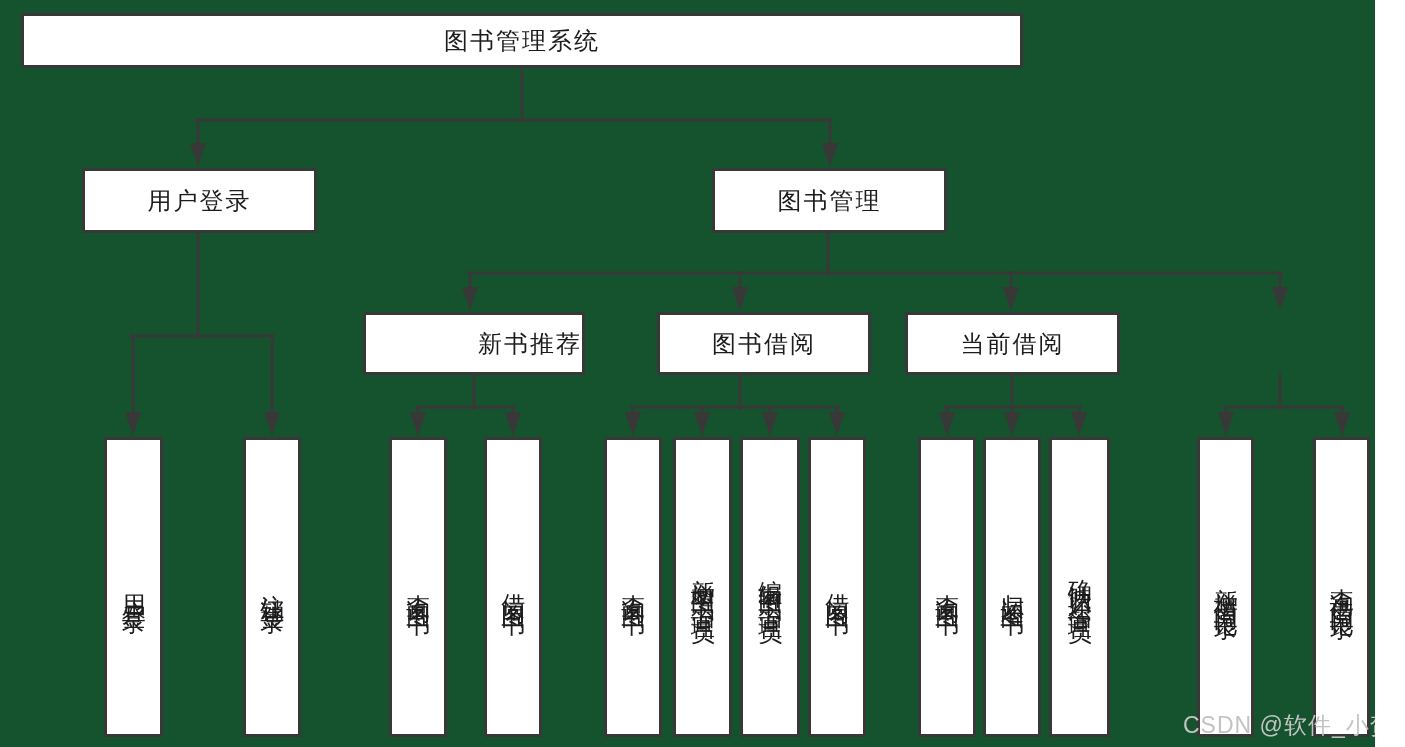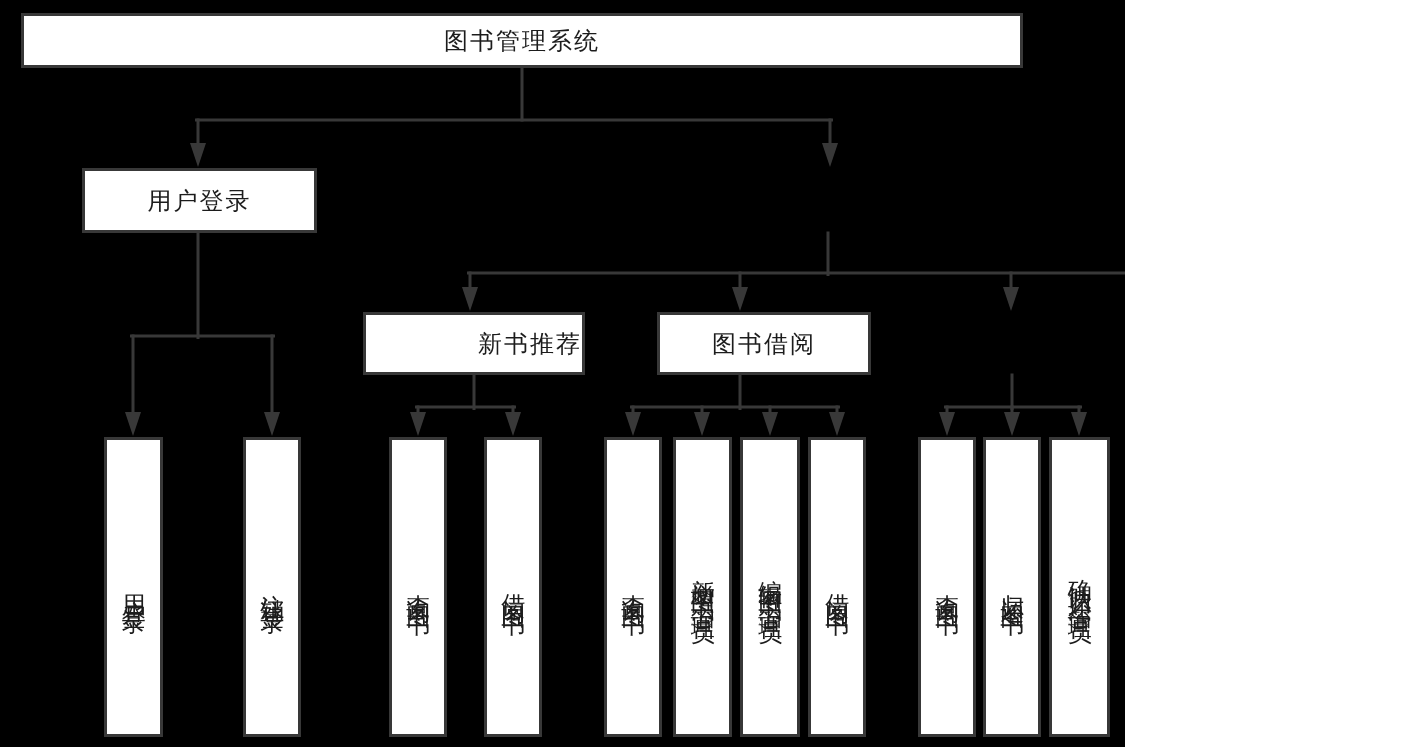--- a/index.html
+++ b/index.html
@@ -1,20 +1,20 @@
 <!DOCTYPE html>
 <html><head>
 <meta charset="utf-8">
 <style>
   html, body { margin: 0; padding: 0; background: #ffffff; }
   .canvas {
     position: relative;
-    width: 1125px;
+    width: 1375px;
     height: 747px;
-    background: #000000;
+    background: #14532d;
     font-family: Liberation Sans, sans-serif;
     overflow: hidden;
   }
   svg.wires { position: absolute; left: 0; top: 0; z-index: 1; }
   .node {
     position: absolute;
     box-sizing: border-box;
     border: 3px solid #383838;
     background: #ffffff;
     display: flex;
@@ -133,27 +133,33 @@
     <polygon points="1334,412 1350,412 1342,436" stroke="none"></polygon>
   </svg>
 
   <div class="node n-root">
     <span>图书管理系统</span>
   </div>
 
   <div class="node n-login">
     <span>用户登录</span>
   </div>
+  <div class="node n-mgmt">
+    <span>图书管理</span>
+  </div>
 
   <div class="node n-l3-0">
     <span>新书推荐</span>
   </div>
   <div class="node n-l3-1">
     <span>图书借阅</span>
   </div>
+  <div class="node n-l3-2">
+    <span>当前借阅</span>
+  </div>
 
   <div class="node leaf n-lf-a0">
     <span>用户登录</span>
   </div>
   <div class="node leaf n-lf-a1">
     <span>注销登录</span>
   </div>
 
   <div class="node leaf n-lf-b0">
     <span>查询图书</span>

